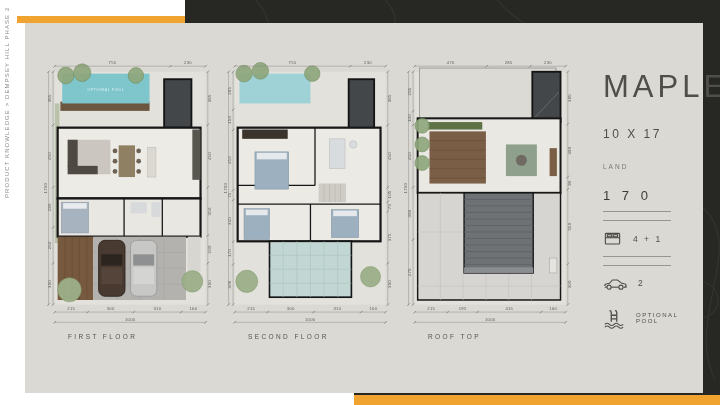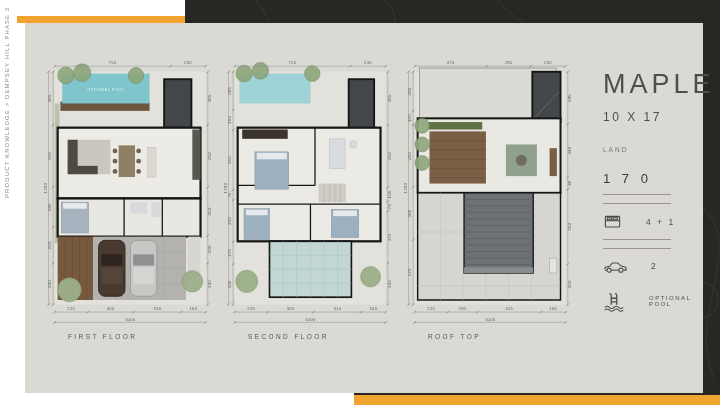--- a/index.html
+++ b/index.html
@@ -11,29 +11,29 @@
          font-size:6px;letter-spacing:1.1px;color:#8c8a85;
          writing-mode:vertical-rl;transform:rotate(180deg);white-space:nowrap;}
   .bar-top{position:absolute;left:17px;top:16px;width:168px;height:7px;background:#f1a32f;}
   .bar-bottom{position:absolute;left:354px;top:395px;width:366px;height:10px;background:#f1a32f;}
   .bottom-white{position:absolute;left:0;top:393px;width:354px;height:12px;background:#ffffff;}
   .card{position:absolute;left:25px;top:23px;width:678px;height:370px;background:#dad9d4;}
   figure.plan{position:absolute;top:32px;width:172px;height:305px;margin:0;}
   figure.plan svg{display:block;width:172px;height:272px;}
   figcaption.flabel{position:absolute;left:24px;top:278px;font-size:6.5px;letter-spacing:2.4px;color:#56544f;white-space:nowrap;}
   .info{position:absolute;left:578px;top:46px;width:94px;color:#504e49;}
-  .info h1{margin:0;font-size:27px;font-weight:500;letter-spacing:4px;color:#504e49;}
-  .size{margin-top:10px;font-size:12px;letter-spacing:2.5px;color:#504e49;}
+  .info h1{margin:0;font-size:31px;font-weight:500;letter-spacing:4px;color:#504e49;}
+  .size{margin-top:22px;font-size:12px;letter-spacing:2.5px;color:#504e49;}
   .spec-label{font-size:6.5px;letter-spacing:2px;color:#7a7872;}
   .spec-value{font-size:13px;letter-spacing:4px;color:#3c3a36;margin-top:18px;}
   .rooftop{display:flex;align-items:baseline;gap:5px;}
   .rt{font-size:5.5px;letter-spacing:1.5px;color:#7a7872;}
   .info hr{border:none;border-top:1px solid #98968f;margin:8px 0;width:68px;}
   .land{margin-top:22px;}
-  .feat{display:flex;align-items:center;gap:24px;margin:6px 0;}
+  .feat{display:flex;align-items:center;gap:11px;margin:6px 0;}
   .feat svg{flex:0 0 auto;}
   .feat-label{font-size:8.5px;letter-spacing:2px;color:#504e49;}
   .feat-label.small{font-size:6px;letter-spacing:1.5px;}
   
   .dim{stroke:#8b8985;stroke-width:0.5;fill:none;}
   .tick{stroke:#6f6d68;stroke-width:0.7;fill:none;}
   .dtx{fill:#5f5d58;font-size:4.6px;letter-spacing:0.3px;}
   .wall{fill:none;stroke:#161616;}
 </style>
 </head>

